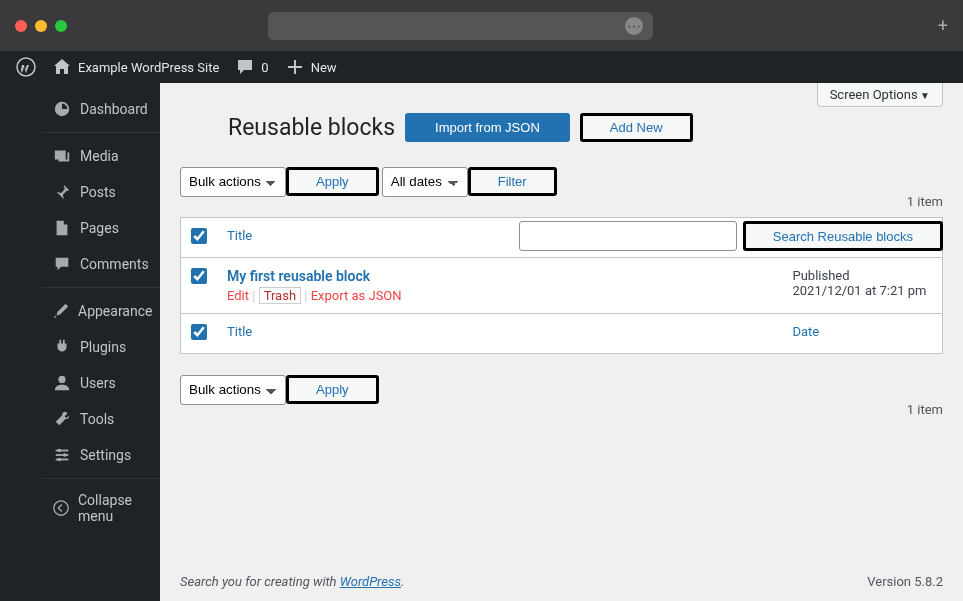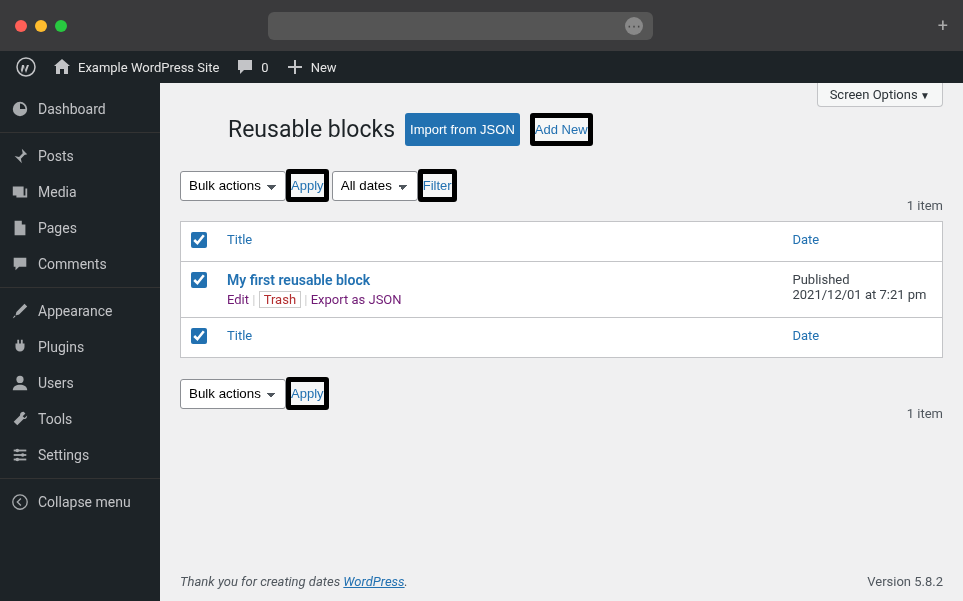--- a/index.html
+++ b/index.html
@@ -17,34 +17,34 @@
 .url-more { width: 18px; height: 18px; border-radius: 50%; background: #888; display: flex; align-items: center; justify-content: center; color: #444; font-size: 14px; }
 .browser-plus { margin-left: auto; color: #aaa; font-size: 18px; }
 
 
 .wp-adminbar { height: 32px; background: #1d2327; color: #c3c4c7; display: flex; align-items: center; padding: 0 8px; font-size: 13px; }
 .wp-adminbar a { color: #e5e5e5; text-decoration: none; display: flex; align-items: center; gap: 6px; padding: 0 8px; height: 32px; }
 .wp-adminbar .ab-icon { width: 20px; height: 20px; display: flex; align-items: center; justify-content: center; }
 
 
 .main-wrap { display: flex; height: calc(601px - 51px - 32px); }
-.sidebar { width: 160px; background: #1d2327; color: #c3c4c7; padding-top: 8px; }
+.sidebar { width: 160px; background: #1d2327; color: #c3c4c7; padding-top: 8px; padding-left: 42px; }
 .sidebar-item { display: flex; align-items: center; gap: 8px; padding: 8px 10px; cursor: pointer; font-size: 14px; }
 .sidebar .menu-icon { width: 20px; height: 20px; display: flex; align-items: center; justify-content: center; }
 .sidebar .menu-icon svg { width: 18px; height: 18px; fill: #a7aaad; }
 .sidebar-sep { height: 1px; background: #333; margin: 5px 0; }
 
 
 .content { flex: 1; padding: 10px 20px 0 20px; background: #f0f0f1; overflow: auto; position: relative; display: flex; flex-direction: column; }
 .screen-options { position: absolute; top: 0; right: 20px; background: #f6f7f7; border: 1px solid #c3c4c7; border-top: none; border-radius: 0 0 4px 4px; padding: 4px 12px; font-size: 13px; color: #2c3338; cursor: pointer; }
 .screen-options::after { content: " ▼"; font-size: 10px; }
 
 .page-header { display: flex; align-items: center; gap: 10px; margin-top: 20px; margin-bottom: 12px; }
 .page-title { font-size: 23px; font-weight: 400; color: #1d2327; margin-left: 48px; }
-.btn { border: 5px solid #000000; color: #2271b1; background: #f6f7f7; padding: 4px 0; border-radius: 3px; cursor: pointer; font-size: 13px; }
+.btn { border: 3px solid #000000; color: #2271b1; background: #f6f7f7; padding: 4px 27px; border-radius: 3px; cursor: pointer; font-size: 13px; }
 .btn-primary { background: #2271b1; color: #fff; border-color: #2271b1; }
 
 .subsubsub { margin-bottom: 10px; font-size: 13px; color: #646970; }
 .subsubsub a { color: #2271b1; text-decoration: none; }
 .subsubsub strong a { color: #1d2327; }
 
 .search-box { position: absolute; top: 138px; right: 20px; display: flex; gap: 6px; }
 .search-box input[type=text] { width: 218px; height: 30px; border: 1px solid #8c8f94; border-radius: 3px; padding: 0 8px; background: #fff; }
 
 .tablenav { display: flex; align-items: center; margin-bottom: 8px; }
@@ -54,21 +54,21 @@
 
 table.wp-list { width: 100%; border-collapse: collapse; border: 1px solid #c3c4c7; background: #fff; }
 table.wp-list th, table.wp-list td { text-align: left; padding: 10px; vertical-align: top; }
 table.wp-list thead th, table.wp-list tfoot th { background: #fff; border-bottom: 1px solid #c3c4c7; font-weight: 400; }
 table.wp-list tfoot th { border-top: 1px solid #c3c4c7; border-bottom: none; }
 table.wp-list thead .sortable, table.wp-list tfoot .sortable { color: #2271b1; cursor: pointer; }
 table.wp-list .check-col { width: 30px; }
 table.wp-list tbody tr { border-bottom: 1px solid #c3c4c7; }
 table.wp-list .row-title { color: #2271b1; font-weight: 600; font-size: 14px; text-decoration: none; }
 .row-actions { font-size: 13px; margin-top: 4px; }
-.row-actions a { color: #701a75; text-decoration: none; }
+.row-actions a { color: #ef4444; text-decoration: none; }
 .row-actions .trash-link { color: #b32d2e; background: #fff; border: 1px solid #ccc; padding: 0 4px; }
 .row-actions .sep { color: #ccc; }
 
 .date-col { width: 160px; font-size: 13px; }
 
 input[type=checkbox] { width: 16px; height: 16px; accent-color: #2271b1; }
 
 .footer { margin-top: auto; padding: 18px 0 12px 0; display: flex; justify-content: space-between; font-size: 13px; color: #50575e; }
 .footer em { font-style: italic; }
 .footer a { color: #2271b1; text-decoration: underline; font-style: italic; }
@@ -139,32 +139,32 @@
           <svg viewBox="0 0 20 20">
             <path d="M10 2a8 8 0 100 16 8 8 0 000-16zm0 2a6 6 0 016 6h-6V4z"></path>
           </svg>
         </span>
         <span>Dashboard</span>
       </div>
     <div class="sidebar-sep"></div>
     <div class="sidebar-item">
         <span class="menu-icon">
           <svg viewBox="0 0 20 20">
+            <path d="M2 4h12v10H2zM16 6h2v10H6v-2h10z"></path>
+          </svg>
+        </span>
+        <span>Media</span>
+      </div>
+    <div class="sidebar-item">
+        <span class="menu-icon">
+          <svg viewBox="0 0 20 20">
             <path d="M12 2l6 6-3 1-4 4 1 5-4-4-4 4 4-4-4-4 5 1 4-4z"></path>
           </svg>
         </span>
         <span>Posts</span>
-      </div>
-    <div class="sidebar-item">
-        <span class="menu-icon">
-          <svg viewBox="0 0 20 20">
-            <path d="M2 4h12v10H2zM16 6h2v10H6v-2h10z"></path>
-          </svg>
-        </span>
-        <span>Media</span>
       </div>
     <div class="sidebar-item">
         <span class="menu-icon">
           <svg viewBox="0 0 20 20">
             <path d="M4 2h8l4 4v12H4zM12 2v4h4"></path>
           </svg>
         </span>
         <span>Pages</span>
       </div>
     <div class="sidebar-item">
@@ -237,20 +237,24 @@
   <div class="content">
     <div class="screen-options"><span>Screen Options</span></div>
 
     <div class="page-header">
       <h1 class="page-title">Reusable blocks</h1>
       <button class="btn btn-primary">Import from JSON</button>
       <button class="btn">Add New</button>
     </div>
 
 
+    <div class="search-box">
+      <input type="text" style="">
+      <button class="btn">Search Reusable blocks</button>
+    </div>
 
     <div class="tablenav">
       <select><option>Bulk actions</option></select>
       <button class="btn">Apply</button>
       &nbsp;
       <select><option>All dates</option></select>
       <button class="btn">Filter</button>
       <span class="item-count">1 item</span>
     </div>
 
@@ -289,18 +293,18 @@
     </table>
 
     <div class="tablenav" style="margin-top:8px;">
       <select><option>Bulk actions</option></select>
       <button class="btn">Apply</button>
       <span class="item-count">1 item</span>
     </div>
 
     <div class="footer">
       <div>
-        <em>Thank you for creating dates </em><a href="#">WordPress</a><em>.</em>
+        <em>Search you for creating with </em><a href="#">WordPress</a><em>.</em>
       </div>
       <div>Version 5.8.2</div>
     </div>
   </div>
 </div>
 
 </body></html>

